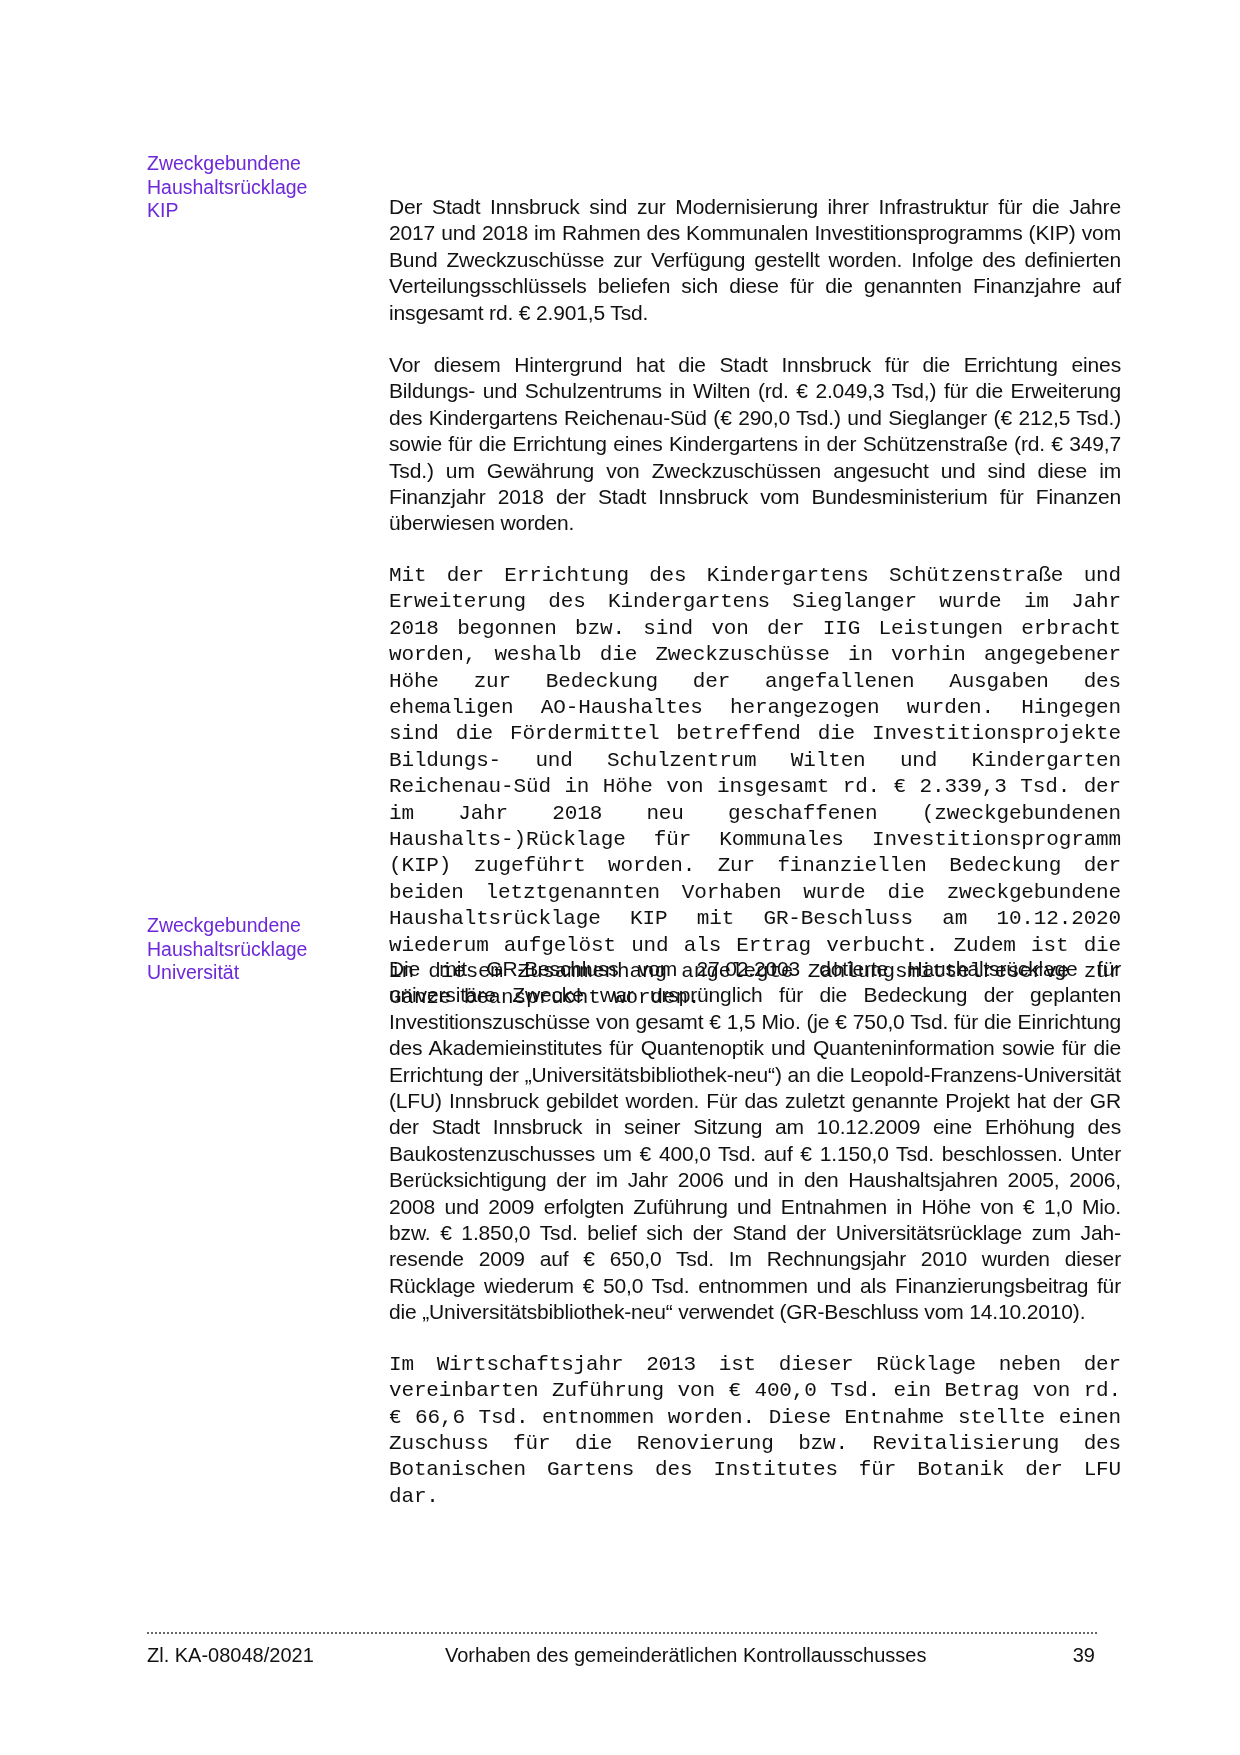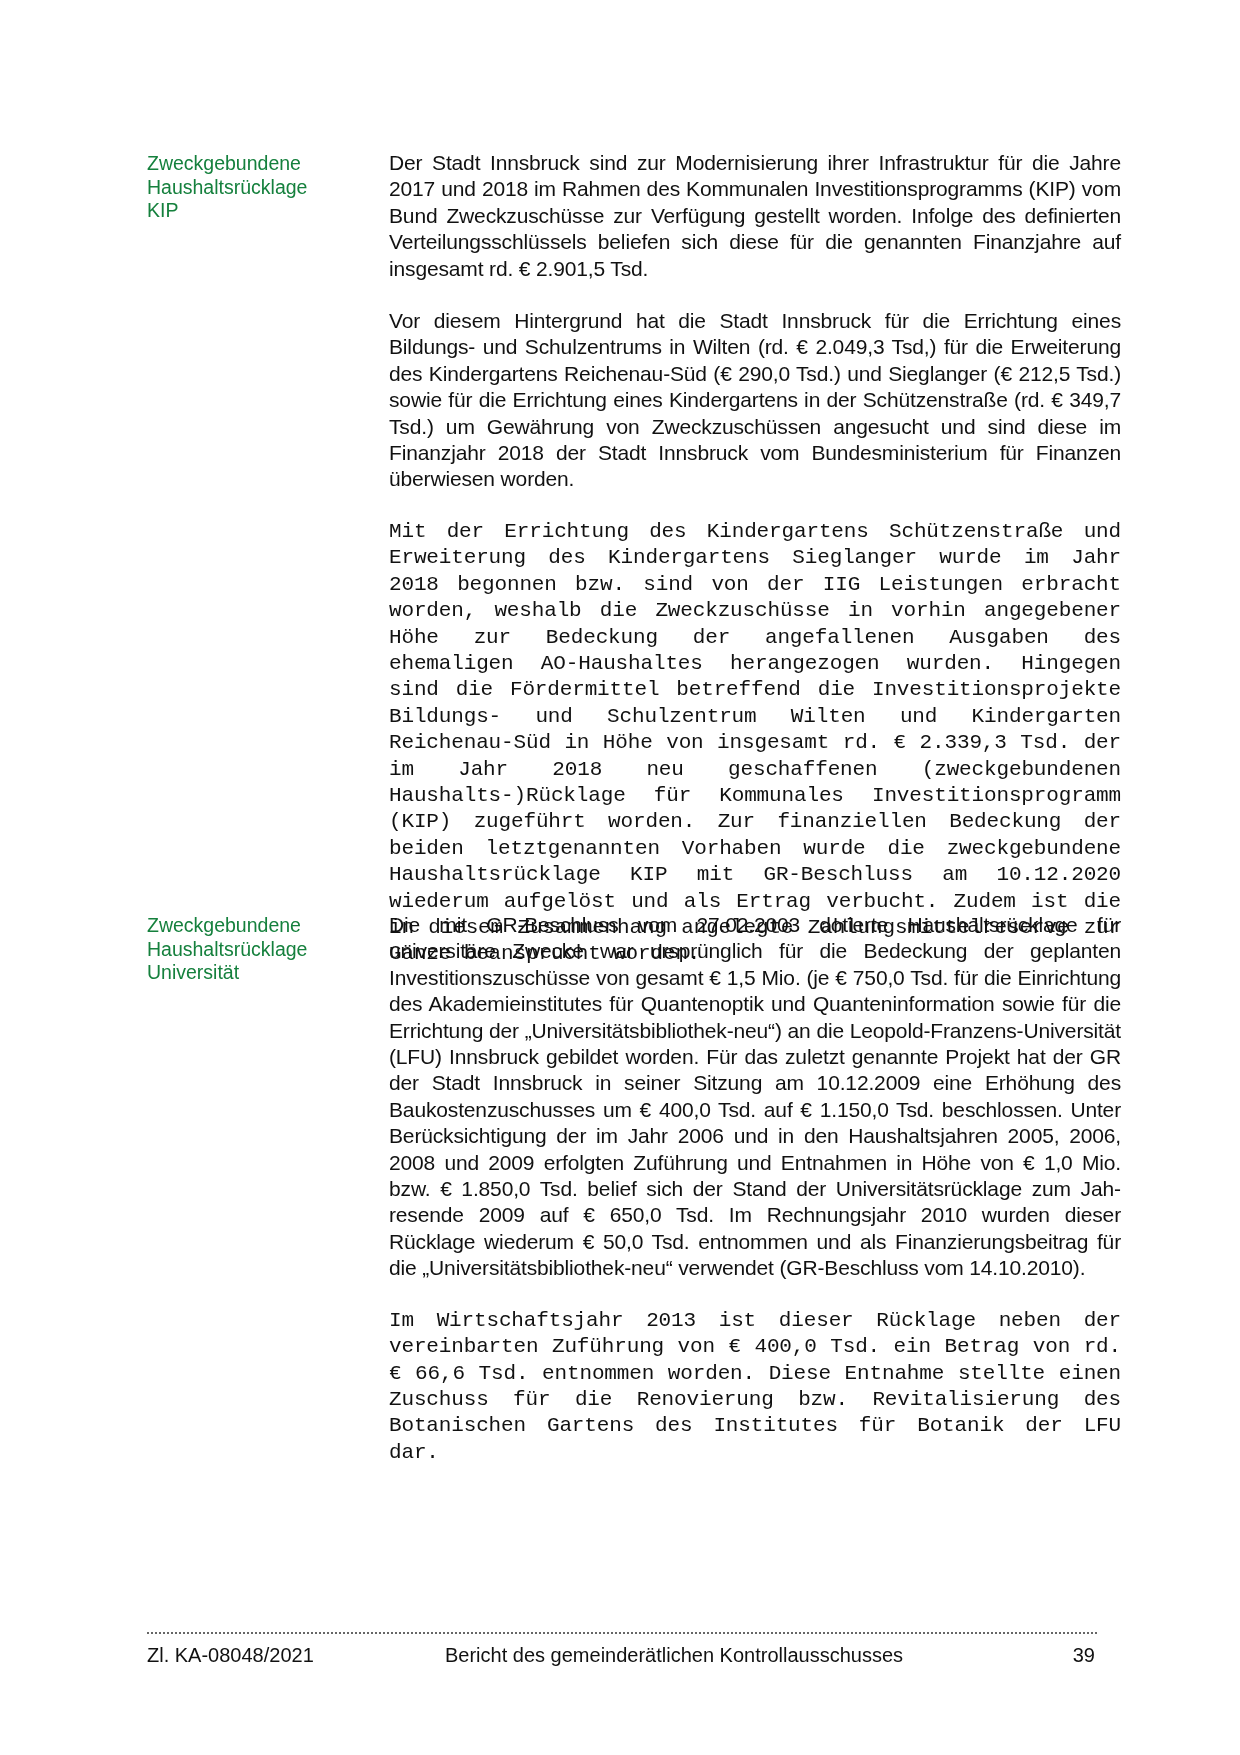--- a/index.html
+++ b/index.html
@@ -1,22 +1,22 @@
 <!DOCTYPE html>
 <html><head>
 <meta charset="utf-8">
 <style>
   html, body { margin: 0; padding: 0; background: #ffffff; }
   body { width: 1240px; height: 1755px; position: relative; overflow: hidden;
          font-family: "Liberation Sans", sans-serif; color: #111111; }
   .section { position: absolute; left: 0; width: 1240px; }
   .side-label { position: absolute; left: 147px; width: 210px;
-                font-size: 19.5px; line-height: 23.5px; color: #15803d; }
+                font-size: 19.5px; line-height: 23.5px; color: #6d28d9; }
   .side-label span { display: block; }
-  .body-col { position: absolute; left: 389px; width: 732px; }
+  .body-col { position: absolute; left: 389px; width: 732px; margin-top: 44px; }
   .para { margin: 0 0 26px 0; font-size: 21px; line-height: 26.4px;
           text-align: justify; hyphens: manual; letter-spacing: -0.15px; }
   .para:last-child { margin-bottom: 0; font-family: Liberation Mono, monospace; }
   .footer-rule { position: absolute; left: 147px; top: 1632px; width: 950px;
                  border-top: 2px dotted #666666; height: 0; }
   .footer { position: absolute; top: 1643px; left: 147px; width: 960px;
             font-size: 20px; line-height: 24px; color: #111111; }
   .footer .left { position: absolute; left: 0; }
   .footer .center { position: absolute; left: 298px; }
   .footer .right { position: absolute; right: 12px; }
@@ -45,15 +45,15 @@
   </div>
   <div class="body-col">
     <p class="para">Die mit GR-Beschluss vom 27.02.2003 dotierte Haushaltsrücklage für universitäre Zwecke war ursprünglich für die Bedeckung der geplanten Investitionszuschüsse von gesamt € 1,5 Mio. (je € 750,0 Tsd. für die Einrichtung des Akademieinstitutes für Quantenoptik und Quanten­in­formation sowie für die Errichtung der „Universitätsbibliothek-neu“) an die Leopold-Franzens-Universität (LFU) Innsbruck gebildet worden. Für das zuletzt genannte Projekt hat der GR der Stadt Innsbruck in seiner Sitzung am 10.12.2009 eine Erhöhung des Baukostenzuschusses um € 400,0 Tsd. auf € 1.150,0 Tsd. beschlossen. Unter Berücksichtigung der im Jahr 2006 und in den Haushaltsjahren 2005, 2006, 2008 und 2009 erfolgten Zuführung und Entnahmen in Höhe von € 1,0 Mio. bzw. € 1.850,0 Tsd. belief sich der Stand der Universitätsrücklage zum Jah­resende 2009 auf € 650,0 Tsd. Im Rechnungsjahr 2010 wurden dieser Rücklage wiederum € 50,0 Tsd. entnommen und als Finanzierungsbei­trag für die „Universitätsbibliothek-neu“ verwendet (GR-Beschluss vom 14.10.2010).</p>
     <p class="para">Im Wirtschaftsjahr 2013 ist dieser Rücklage neben der vereinbarten Zuführung von € 400,0 Tsd. ein Betrag von rd. € 66,6 Tsd. entnommen worden. Diese Entnahme stellte einen Zuschuss für die Renovierung bzw. Revitalisierung des Botanischen Gartens des Institutes für Botanik der LFU dar.</p>
   </div>
 </div>
 
 <div class="footer-rule"></div>
 <div class="footer">
   <span class="left">Zl. KA-08048/2021</span>
-  <span class="center">Bericht des gemeinderätlichen Kontrollausschusses</span>
+  <span class="center">Vorhaben des gemeinderätlichen Kontrollausschusses</span>
   <span class="right">39</span>
 </div>
 
 </body></html>

